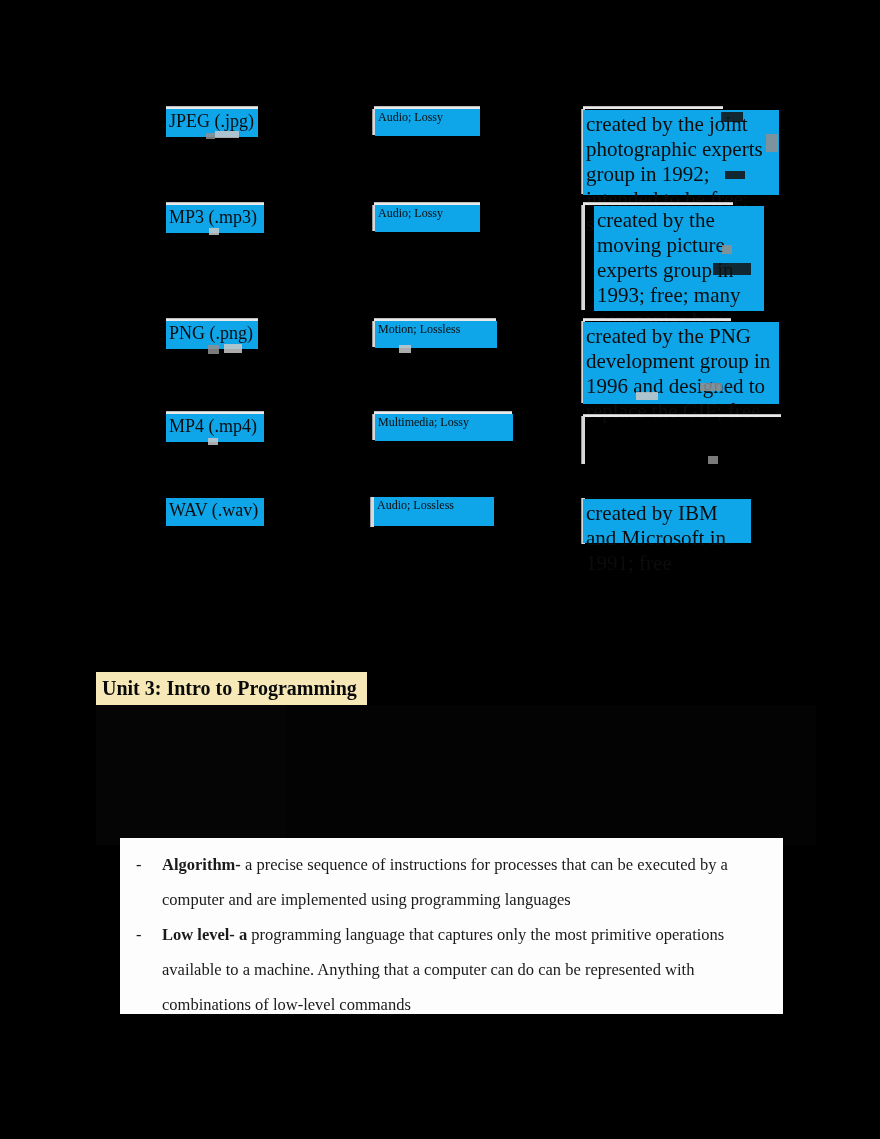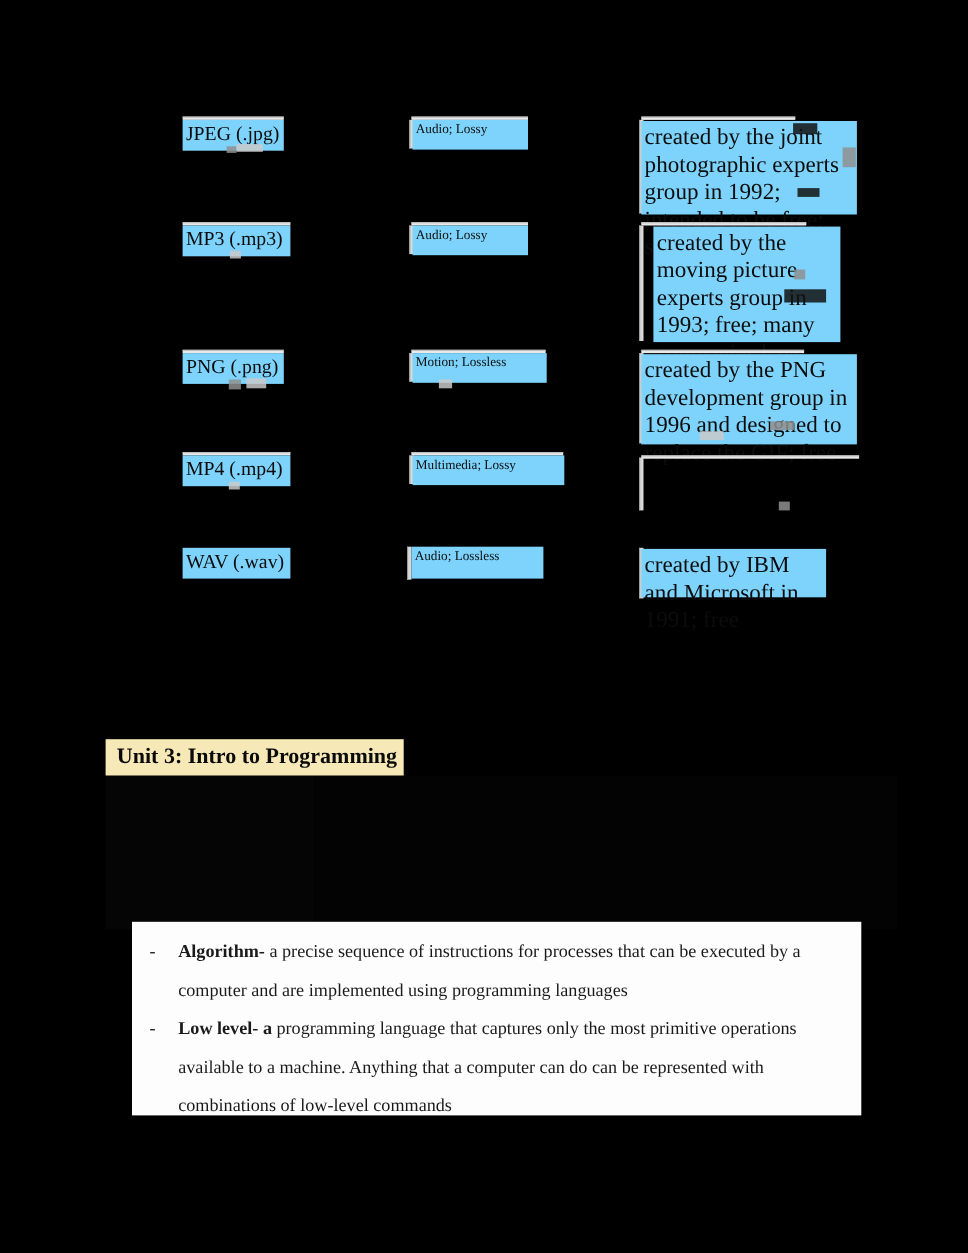--- a/index.html
+++ b/index.html
@@ -35,21 +35,21 @@
   #table-region {
     position: absolute;
     left: 0;
     top: 0;
     width: 880px;
     height: 620px;
   }
 
   .cell {
     position: absolute;
-    background: #7dd3fc;
+    background: #0ea5e9;
     color: #0c0c0c;
     font-size: 17.5px;
     line-height: 1.16;
     padding: 2px 4px 2px 3px;
     box-sizing: border-box;
     white-space: pre-line;
   }
   .cell.c1 { font-size: 18px; }
   .cell.c2 { font-size: 12px; }
   .cell.c3 { font-size: 21px; line-height: 1.19; }
@@ -84,21 +84,20 @@
     height: 33px;
     background: #f7e9b7;
     color: #0a0a0a;
     font-weight: bold;
     font-size: 20px;
     line-height: 33px;
     padding: 0 6px;
     box-sizing: border-box;
     white-space: nowrap;
     overflow: hidden;
-    text-align: right;
   }
 
   
   #notes-block {
     position: absolute;
     left: 120px;
     top: 838px;
     width: 663px;
     height: 176px;
     background: #fdfdfd;

